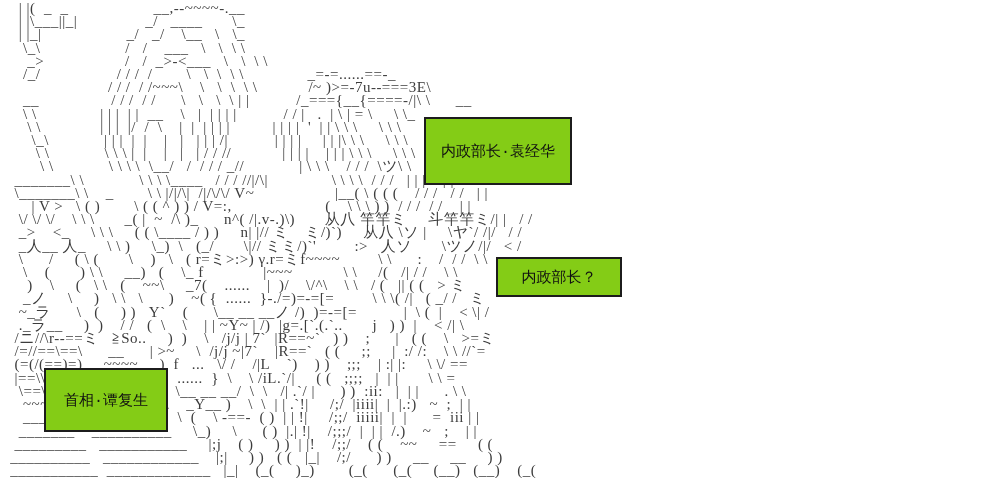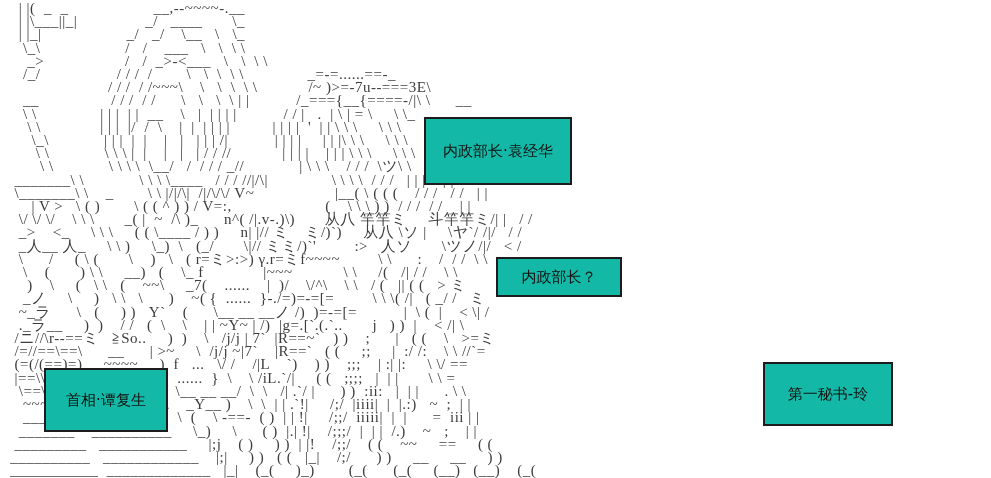--- a/index.html
+++ b/index.html
@@ -13,28 +13,29 @@
   .aa{
     position:absolute;left:6px;top:2px;margin:0;
     font-family:Liberation Serif, serif;
     font-size:15px;line-height:13.2px;
     letter-spacing:0.5px;
     color:#3c3c3c;
     white-space:pre;
   }
   .namebox{
     position:absolute;
-    background:#14b8a6;
+    background:#84cc16;
     border:2px solid #1c1c1c;
     display:flex;align-items:center;justify-content:center;
     font-size:15px;color:#111111;
     text-align:center;
     padding:2px 4px;
     box-sizing:border-box;
     white-space:nowrap;
+    font-family:Liberation Mono, monospace;
   }
   .nb-minister{left:424px;top:117px;width:148px;height:68px;}
   .nb-speech{left:496px;top:257px;width:126px;height:40px;}
   .nb-premier{left:44px;top:368px;width:124px;height:64px;}
   .nb-secretary{left:763px;top:362px;width:130px;height:64px;}
 </style>
 </head>
 <body>
 
 <div class="stage" style="background: rgb(255, 255, 255);">
@@ -81,17 +82,14 @@
   </div>
 
   <div class="namebox nb-speech">
     <span>内政部长？</span>
   </div>
 
   <div class="namebox nb-premier">
     <span>首相·谭复生</span>
   </div>
 
-  <div class="namebox nb-secretary">
-    <span>第一秘书-玲</span>
-  </div>
 
 </div>
 
 </body></html>

